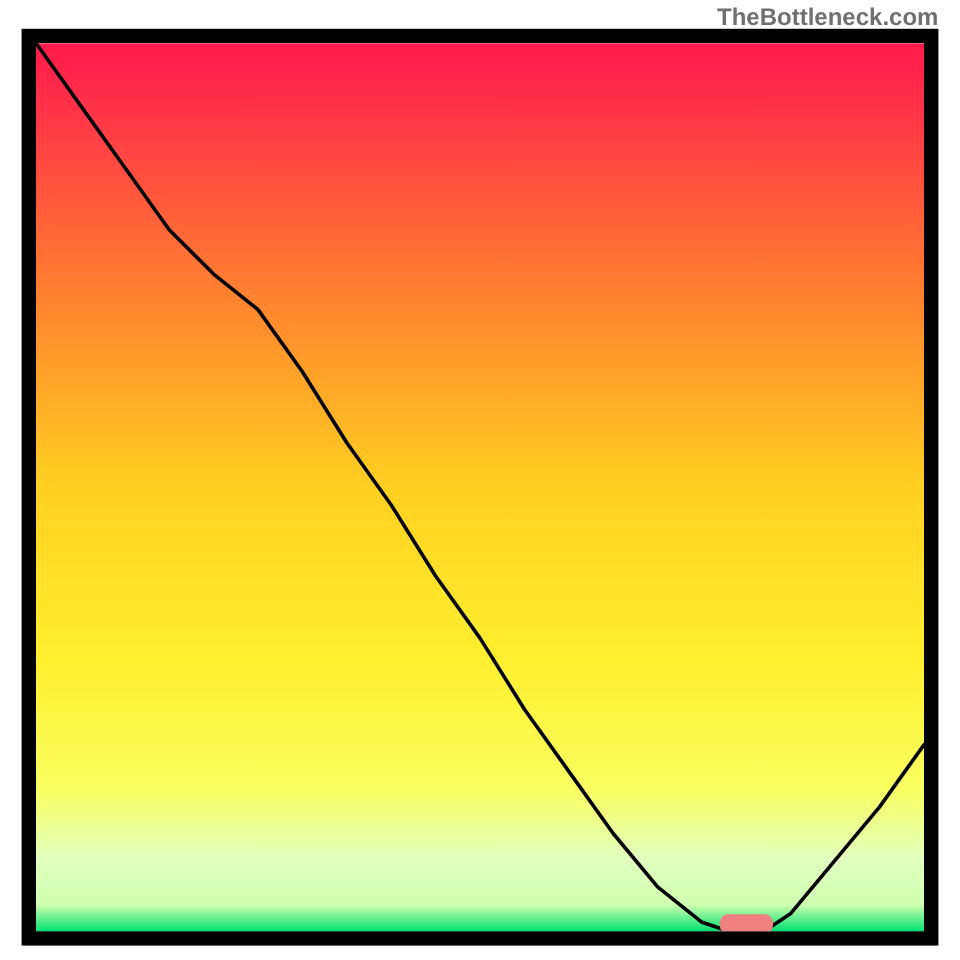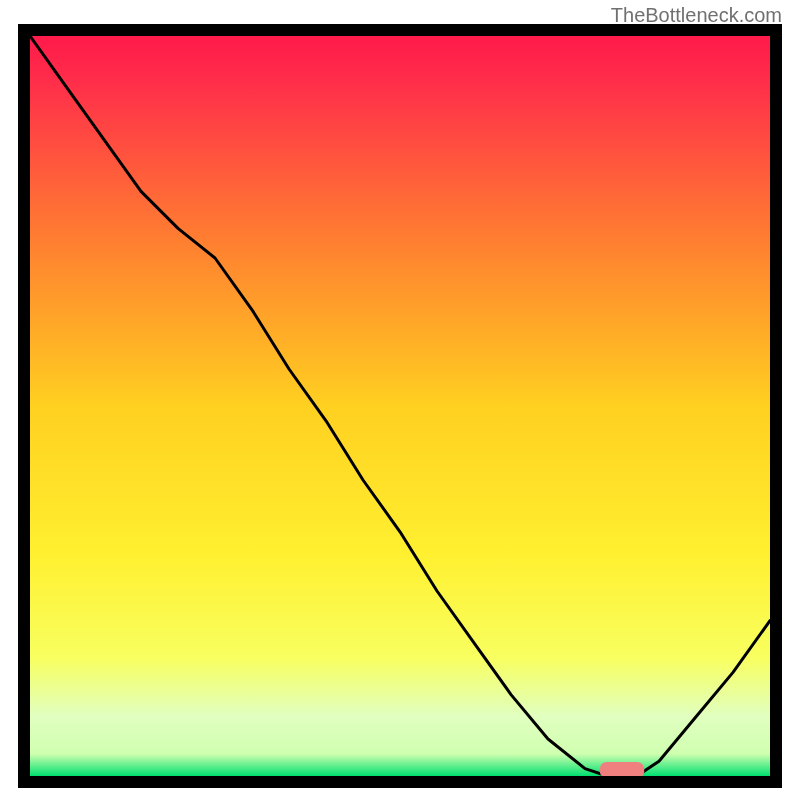--- a/index.html
+++ b/index.html
@@ -1,17 +1,17 @@
 <!DOCTYPE html>
 <html><head>
 <meta charset="utf-8">
 <style>
   * { margin: 0; padding: 0; box-sizing: border-box; }
   body { width: 800px; height: 800px; background: #fff; position: relative; font-family: Arial, sans-serif; }
-  .watermark { position: absolute; top: 4px; right: 18px; color: #707070; font-size: 20px; font-weight: 400; z-index: 10; }
+  .watermark { position: absolute; top: 4px; right: 18px; color: #707070; font-size: 20px; font-weight: 700; z-index: 10; }
   .frame { position: absolute; top: 24px; left: 18px; width: 764px; height: 764px; border: 12px solid #000; }
   .plot-area { position: absolute; top: 0; left: 0; width: 100%; height: 100%; }
   svg { display: block; }
 </style>
 </head>
 <body>
 
 <div class="watermark">TheBottleneck.com</div>
 
 <div class="frame">

